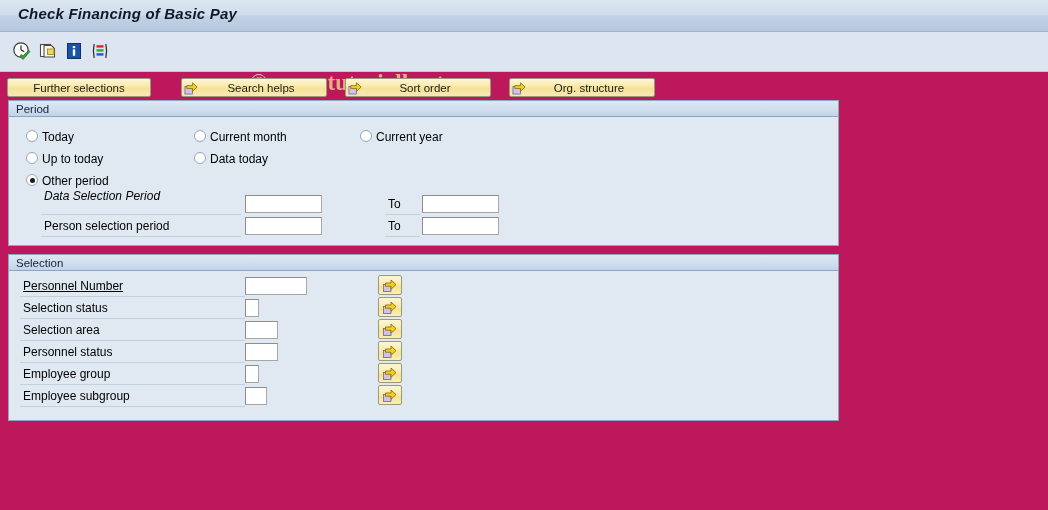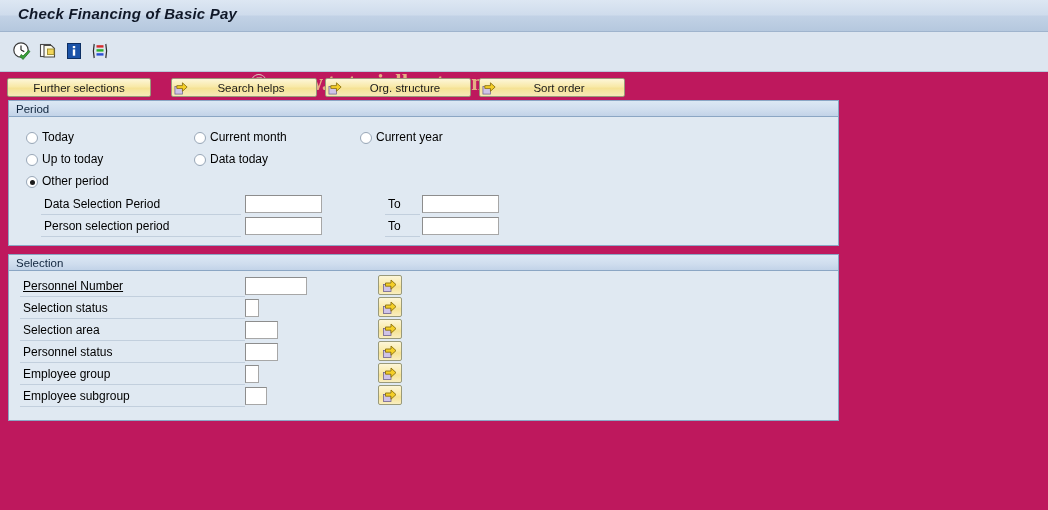--- a/index.html
+++ b/index.html
@@ -84,21 +84,21 @@
     color: #dfcfc0;
     font-weight: normal;
   }
 
   
   .buttonrow {
     position: absolute;
     left: 7px;
     top: 78px;
     display: flex;
-    gap: 8px;
+    gap: 18px;
   }
   .sapbtn {
     height: 19px;
     background: linear-gradient(to bottom, #fdf6d8 0%, #f8e9a8 45%, #f5e295 55%, #f7e9b8 100%);
     border: 1px solid #9a9a7a;
     border-radius: 2px;
     box-sizing: border-box;
     display: flex;
     align-items: center;
     justify-content: center;
@@ -139,21 +139,21 @@
     line-height: 16px;
     padding-left: 7px;
     box-sizing: border-box;
   }
   .group-body { position: relative; }
 
   #period-group    { left: 8px; top: 100px; width: 831px; height: 146px; }
   #selection-group { left: 8px; top: 254px; width: 831px; height: 167px; }
 
   
-  .radio-row { position: absolute; display: flex; align-items: flex-end; }
+  .radio-row { position: absolute; display: flex; align-items: flex-start; }
   .radio {
     width: 12px; height: 12px;
     border-radius: 50%;
     border: 1px solid #9aa8b8;
     background: radial-gradient(circle at 40% 35%, #ffffff 0%, #ffffff 55%, #eef2f7 100%);
     box-sizing: border-box;
     position: relative;
     flex: 0 0 auto;
     cursor: pointer;
   }
@@ -274,35 +274,35 @@
     </div>
 
     <div class="sapbtn w-search has-icon">
       <svg class="arrow-ico" viewBox="0 0 16 16">
         <rect x="1" y="7" width="8" height="8" fill="#cfc3e8" stroke="#6f6390" stroke-width="0.8"></rect>
         <path d="M3 6 h6 V3 l5 4.5 l-5 4.5 V9 H3 Z" fill="#f5cf27" stroke="#8a6f10" stroke-width="0.9" stroke-linejoin="round"></path>
       </svg>
       <span class="btn-label">Search helps</span>
     </div>
 
+    <div class="sapbtn w-sort has-icon">
+      <svg class="arrow-ico" viewBox="0 0 16 16">
+        <rect x="1" y="7" width="8" height="8" fill="#cfc3e8" stroke="#6f6390" stroke-width="0.8"></rect>
+        <path d="M3 6 h6 V3 l5 4.5 l-5 4.5 V9 H3 Z" fill="#f5cf27" stroke="#8a6f10" stroke-width="0.9" stroke-linejoin="round"></path>
+      </svg>
+      <span class="btn-label">Sort order</span>
+    </div>
+
     <div class="sapbtn w-org has-icon">
       <svg class="arrow-ico" viewBox="0 0 16 16">
         <rect x="1" y="7" width="8" height="8" fill="#cfc3e8" stroke="#6f6390" stroke-width="0.8"></rect>
         <path d="M3 6 h6 V3 l5 4.5 l-5 4.5 V9 H3 Z" fill="#f5cf27" stroke="#8a6f10" stroke-width="0.9" stroke-linejoin="round"></path>
       </svg>
       <span class="btn-label">Org. structure</span>
     </div>
-
-    <div class="sapbtn w-sort has-icon">
-      <svg class="arrow-ico" viewBox="0 0 16 16">
-        <rect x="1" y="7" width="8" height="8" fill="#cfc3e8" stroke="#6f6390" stroke-width="0.8"></rect>
-        <path d="M3 6 h6 V3 l5 4.5 l-5 4.5 V9 H3 Z" fill="#f5cf27" stroke="#8a6f10" stroke-width="0.9" stroke-linejoin="round"></path>
-      </svg>
-      <span class="btn-label">Sort order</span>
-    </div>
   </div>
 
   <div class="group" id="period-group">
     <div class="group-hd">Period</div>
     <div class="group-body">
 
       <div class="radio-row" style="left:17px; top:13px;">
         <span class="radio"></span>
         <span class="radio-label">Today</span>
       </div>
@@ -322,21 +322,21 @@
       <div class="radio-row" style="left:185px; top:35px;">
         <span class="radio"></span>
         <span class="radio-label">Data today</span>
       </div>
 
       <div class="radio-row" style="left:17px; top:57px;">
         <span class="radio checked"></span>
         <span class="radio-label">Other period</span>
       </div>
 
-      <div class="fld-label" style="left:35px; top:80px;">Data Selection Period</div>
+      <div class="fld-label" style="left:35px; top:72px;font-style:italic;">Data Selection Period</div>
       <div class="fld-underline" style="left:32px; top:97px; width:200px;"></div>
       <input class="sapinput" style="left: 236px; top: 78px; width: 77px;" type="text" value="">
       <div class="to-label" style="left:379px; top:80px;">To</div>
       <div class="fld-underline" style="left:376px; top:97px; width:35px;"></div>
       <input class="sapinput" style="left: 413px; top: 78px; width: 77px;" type="text" value="">
 
       <div class="fld-label" style="left:35px; top:102px;">Person selection period</div>
       <div class="fld-underline" style="left:32px; top:119px; width:200px;"></div>
       <input class="sapinput" style="left: 236px; top: 100px; width: 77px;" type="text" value="">
       <div class="to-label" style="left:379px; top:102px;">To</div>

